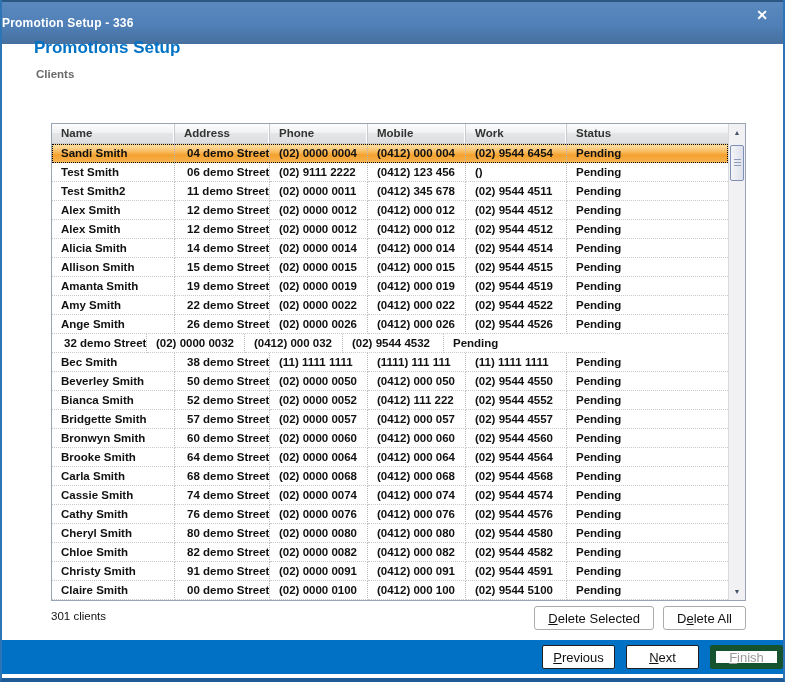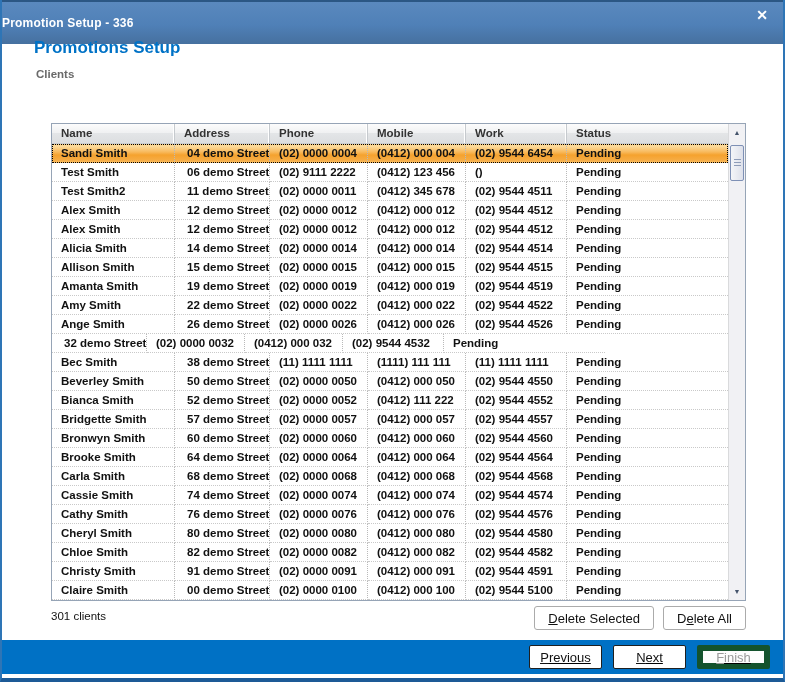--- a/index.html
+++ b/index.html
@@ -70,21 +70,21 @@
   
   .count-label { position:absolute; left:49px; top:610px; font-size:11.5px; color:#111; }
   .delete-group { position:absolute; top:606px; right:37px; display:flex; gap:9px; }
   .btn {
     height:24px; background:#fff; border:1px solid #ABABAB; border-radius:3px;
     font-size:13px; color:#111; padding:0 13px; display:flex; align-items:center; justify-content:center; cursor:pointer;
     font-family:"Liberation Sans", sans-serif;
   }
   .mnemonic { text-decoration:underline; }
   .navbar { position:absolute; left:0; right:0; top:640px; height:34px; background:#0071C5;
-    display:flex; align-items:center; justify-content:flex-end; padding-right:13px; gap:11px;text-decoration:underline; }
+    display:flex; align-items:center; justify-content:flex-end; gap:11px; }
   .nav-btn { width:73px; height:24px; border-radius:2px; background:#fff; border:1px solid #1F1F1F; }
   .nav-btn.disabled { border:6px solid #14532d; color:#9A9A9A; background:#FDFDFD; cursor:default; }
 </style>
 </head>
 <body>
 
 <div class="window">
 
   <div class="titlebar">
     <span class="titlebar-text">Promotion Setup - 336</span>

